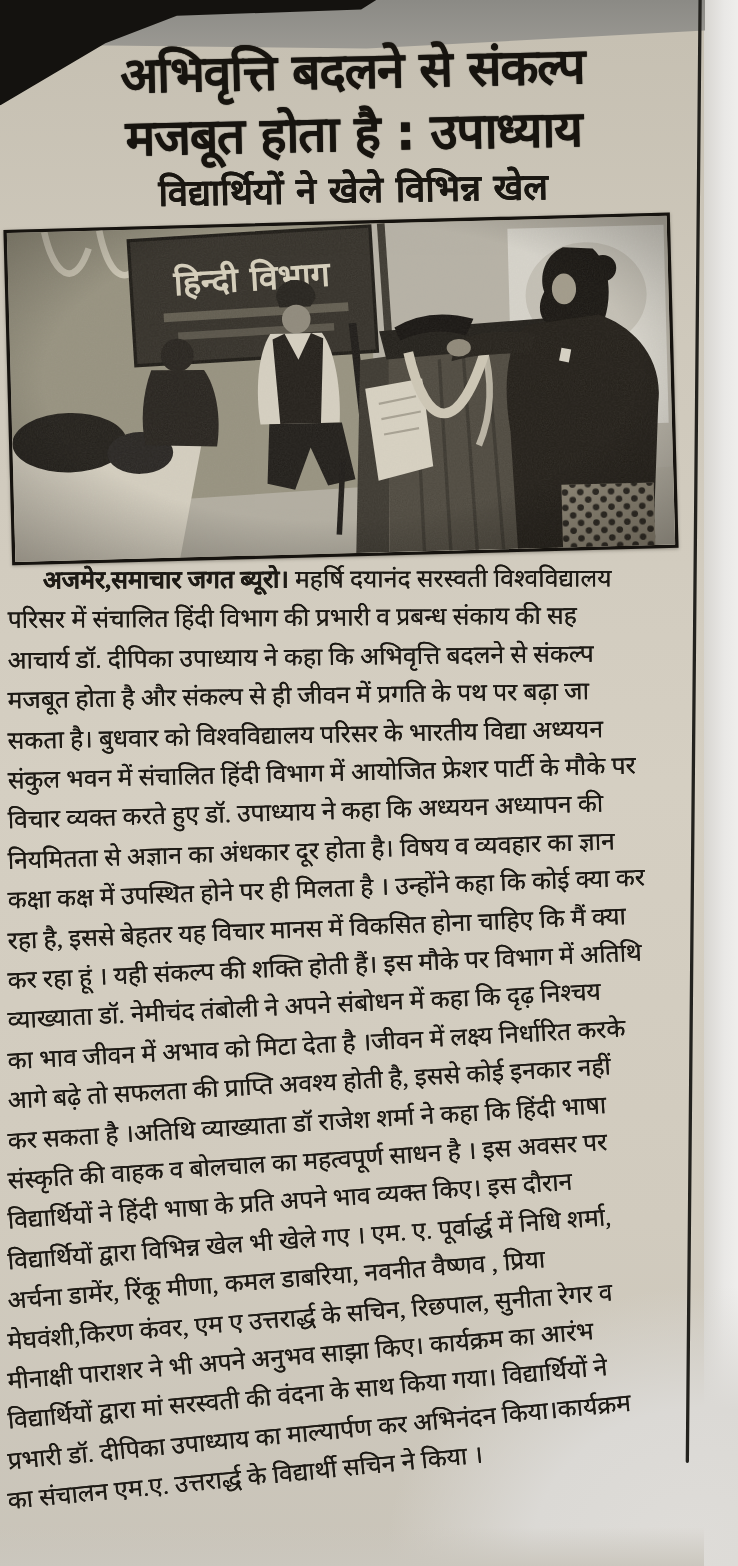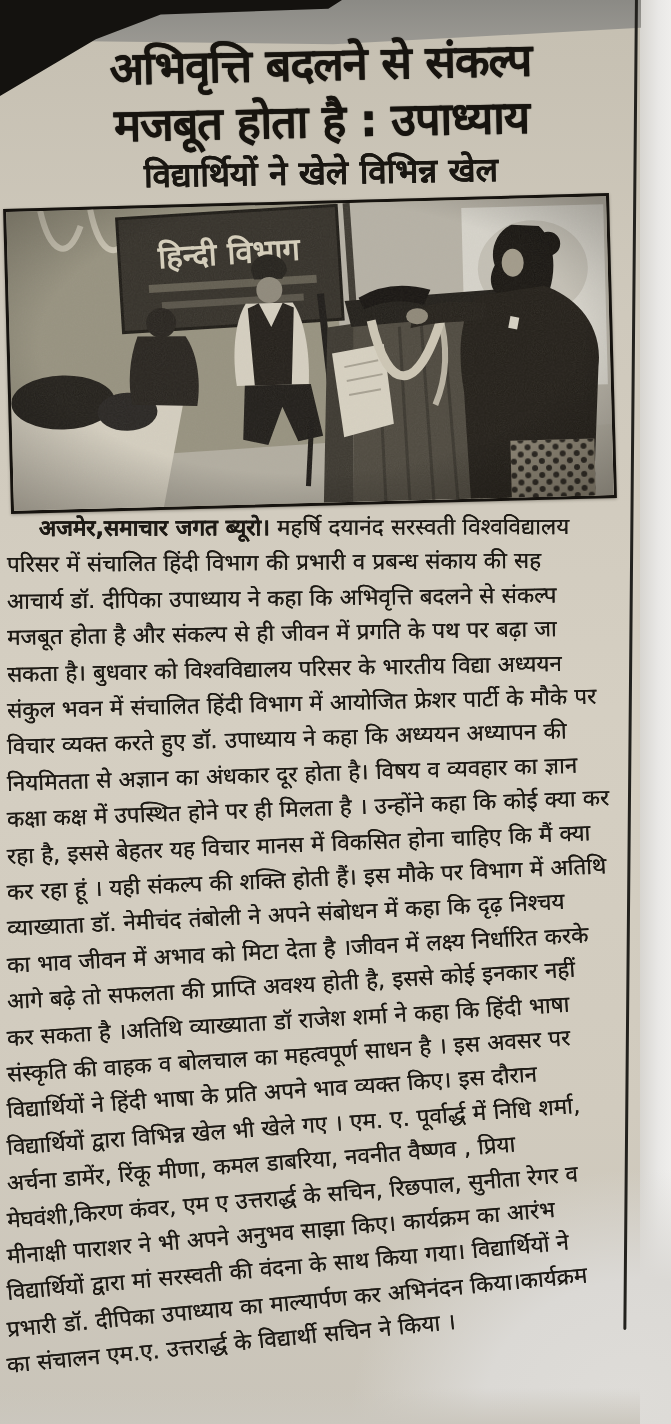--- a/index.html
+++ b/index.html
@@ -32,21 +32,21 @@
     color:#17140f;font-weight:700;font-size:45px;line-height:57px;letter-spacing:-1px;
     transform:rotate(-1.2deg);text-shadow:0 0 1px #17140f;}
   .subheadline{position:absolute;left:0;top:149px;width:642px;text-align:center;z-index:3;
     color:#1a1712;font-weight:700;font-size:33px;transform:rotate(-1deg);text-shadow:0 0 .6px #1a1712;}
 
   .photo-frame{position:absolute;left:7px;top:201px;width:600px;height:299px;z-index:2;
     border:3px solid #16130f;background:#a39e92;transform:rotate(-1.5deg);
     box-shadow:0 1px 3px rgba(40,36,28,.35);}
   .photo-frame svg{display:block;}
 
-  .article{position:absolute;left:0;top:0;width:671px;height:1424px;z-index:3;}
+  .article{position:absolute;left:0;top:0;width:671px;height:1424px;z-index:3;font-family:Liberation Serif, serif;}
   .bline{position:absolute;left:7px;width:632px;white-space:nowrap;color:#1d1a15;
     font-size:22.5px;line-height:30px;transform-origin:0 50%;text-shadow:0 0 .5px #24201a;}
   .bline .bold{font-weight:700;}
 </style>
 </head>
 <body>
 
 <div id="stage">
 
   <div class="paper"></div>

